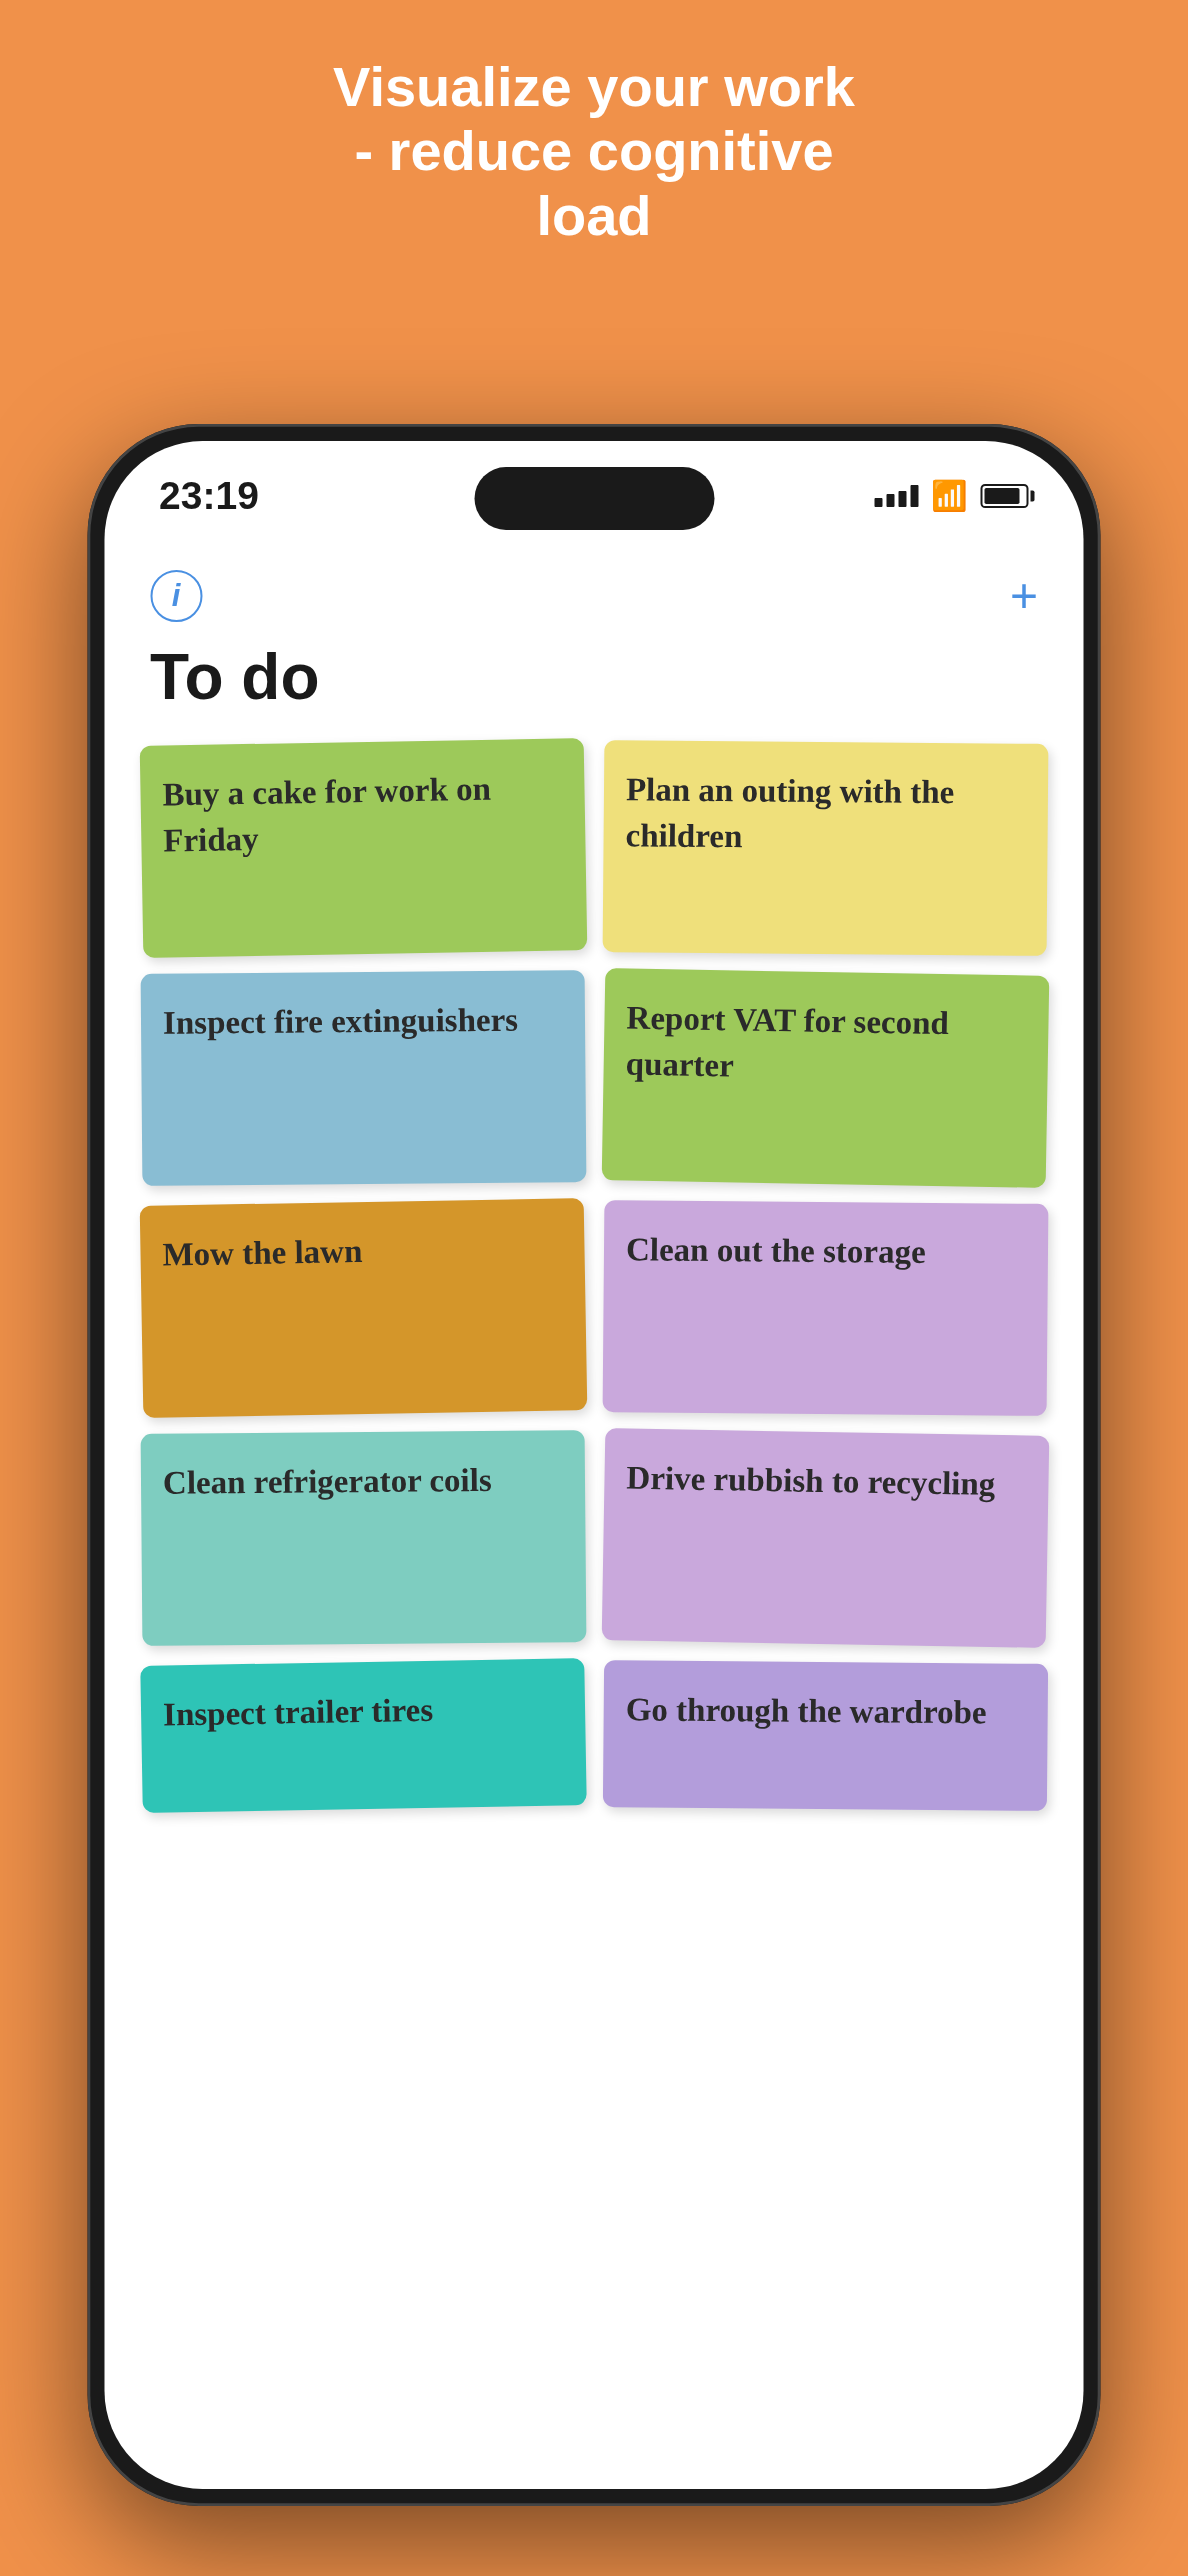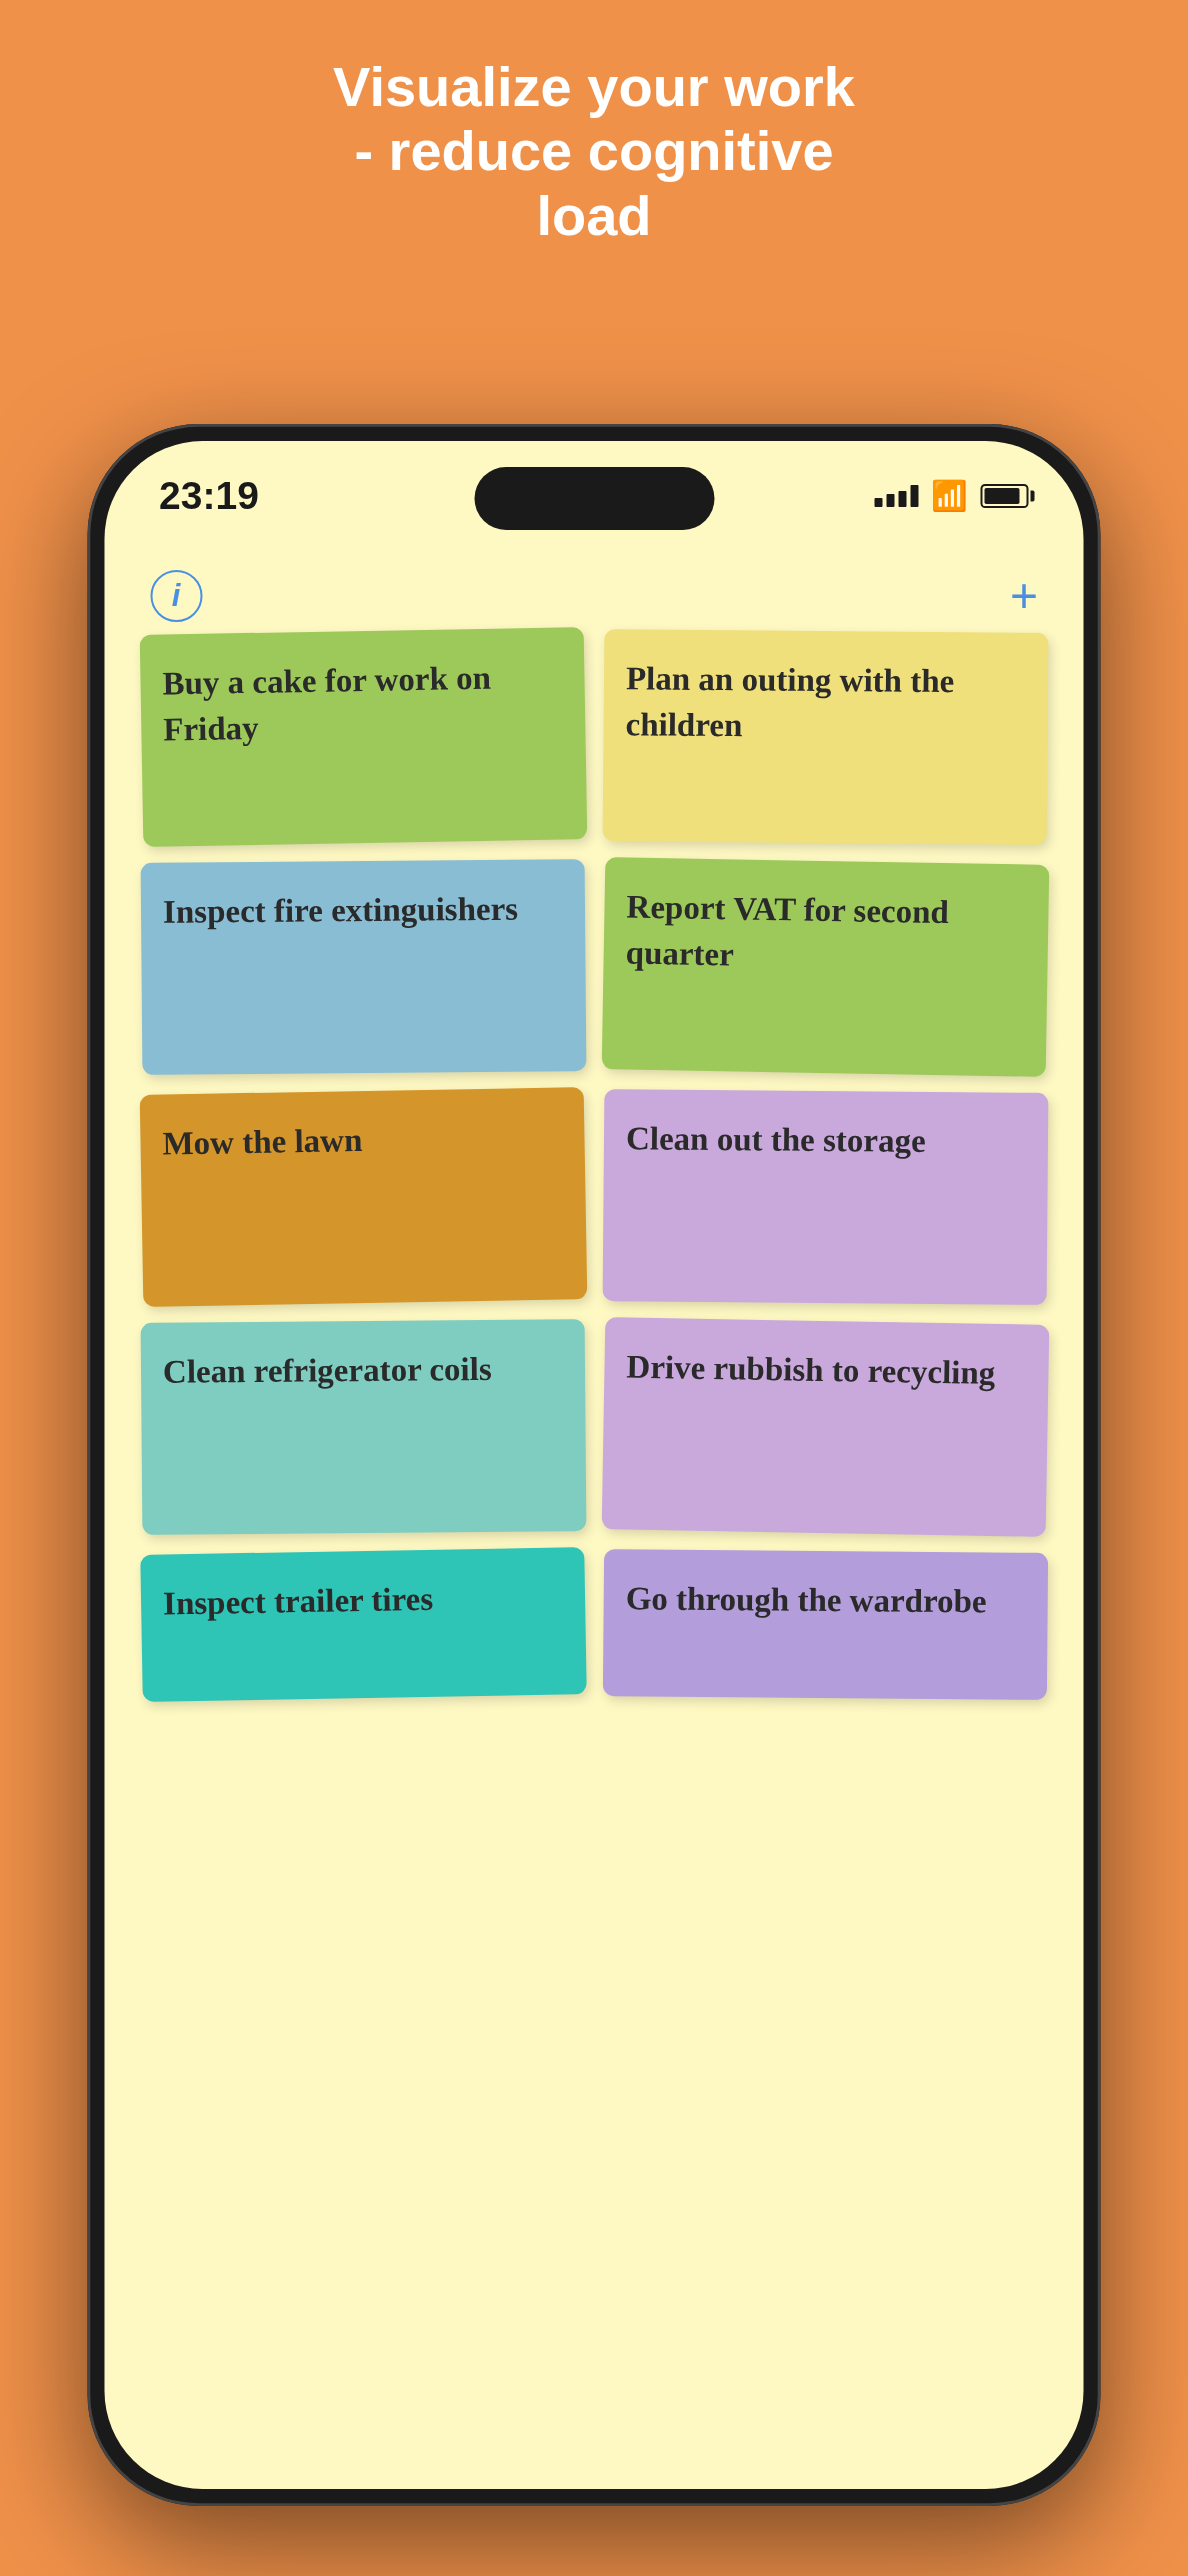--- a/index.html
+++ b/index.html
@@ -37,21 +37,21 @@
       background: #1a1a1a;
       border-radius: 111px;
       position: relative;
       box-shadow: 0 37px 111px rgba(0,0,0,0.5), inset 0 0 0 2.8px #444;
       padding: 16.6px;
     }
 
     .phone-inner {
       width: 100%;
       height: 100%;
-      background: #fef9c3;
+      background: #ffffff;
       border-radius: 98px;
       overflow: hidden;
       position: relative;
     }
 
     
     .dynamic-island {
       position: absolute;
       top: 26px;
       left: 50%;
@@ -260,20 +260,21 @@
 
         <div class="app-toolbar">
           <div class="info-btn">
             <span>i</span>
           </div>
           <div class="add-btn">
             <span>+</span>
           </div>
         </div>
 
+        <div class="page-title">To do</div>
 
         <div class="cards-grid">
 
           <div class="task-card card-green-light card-tilt-1">
             <span class="task-card-text">Buy a cake for work on Friday</span>
           </div>
 
           <div class="task-card card-yellow card-tilt-2">
             <span class="task-card-text">Plan an outing with the children</span>
           </div>

